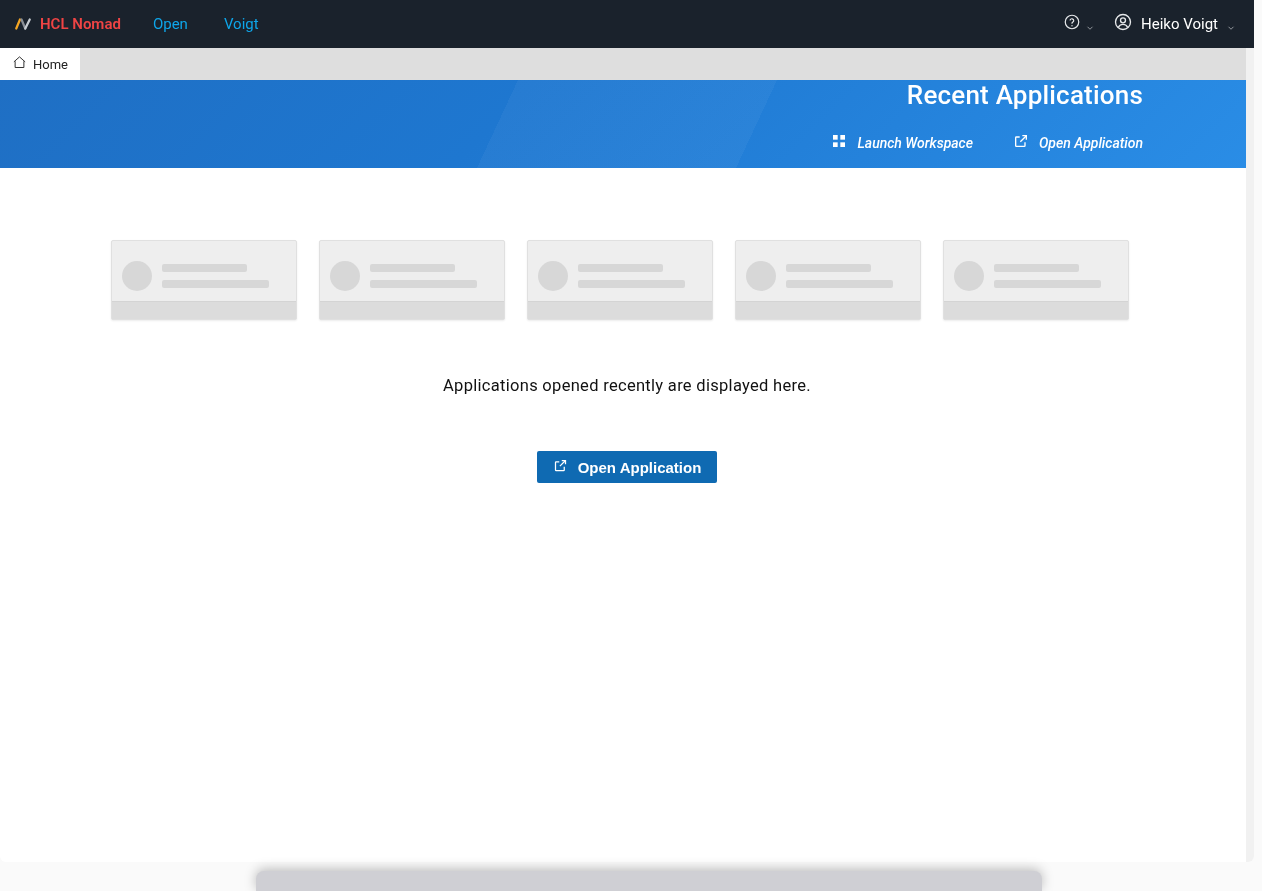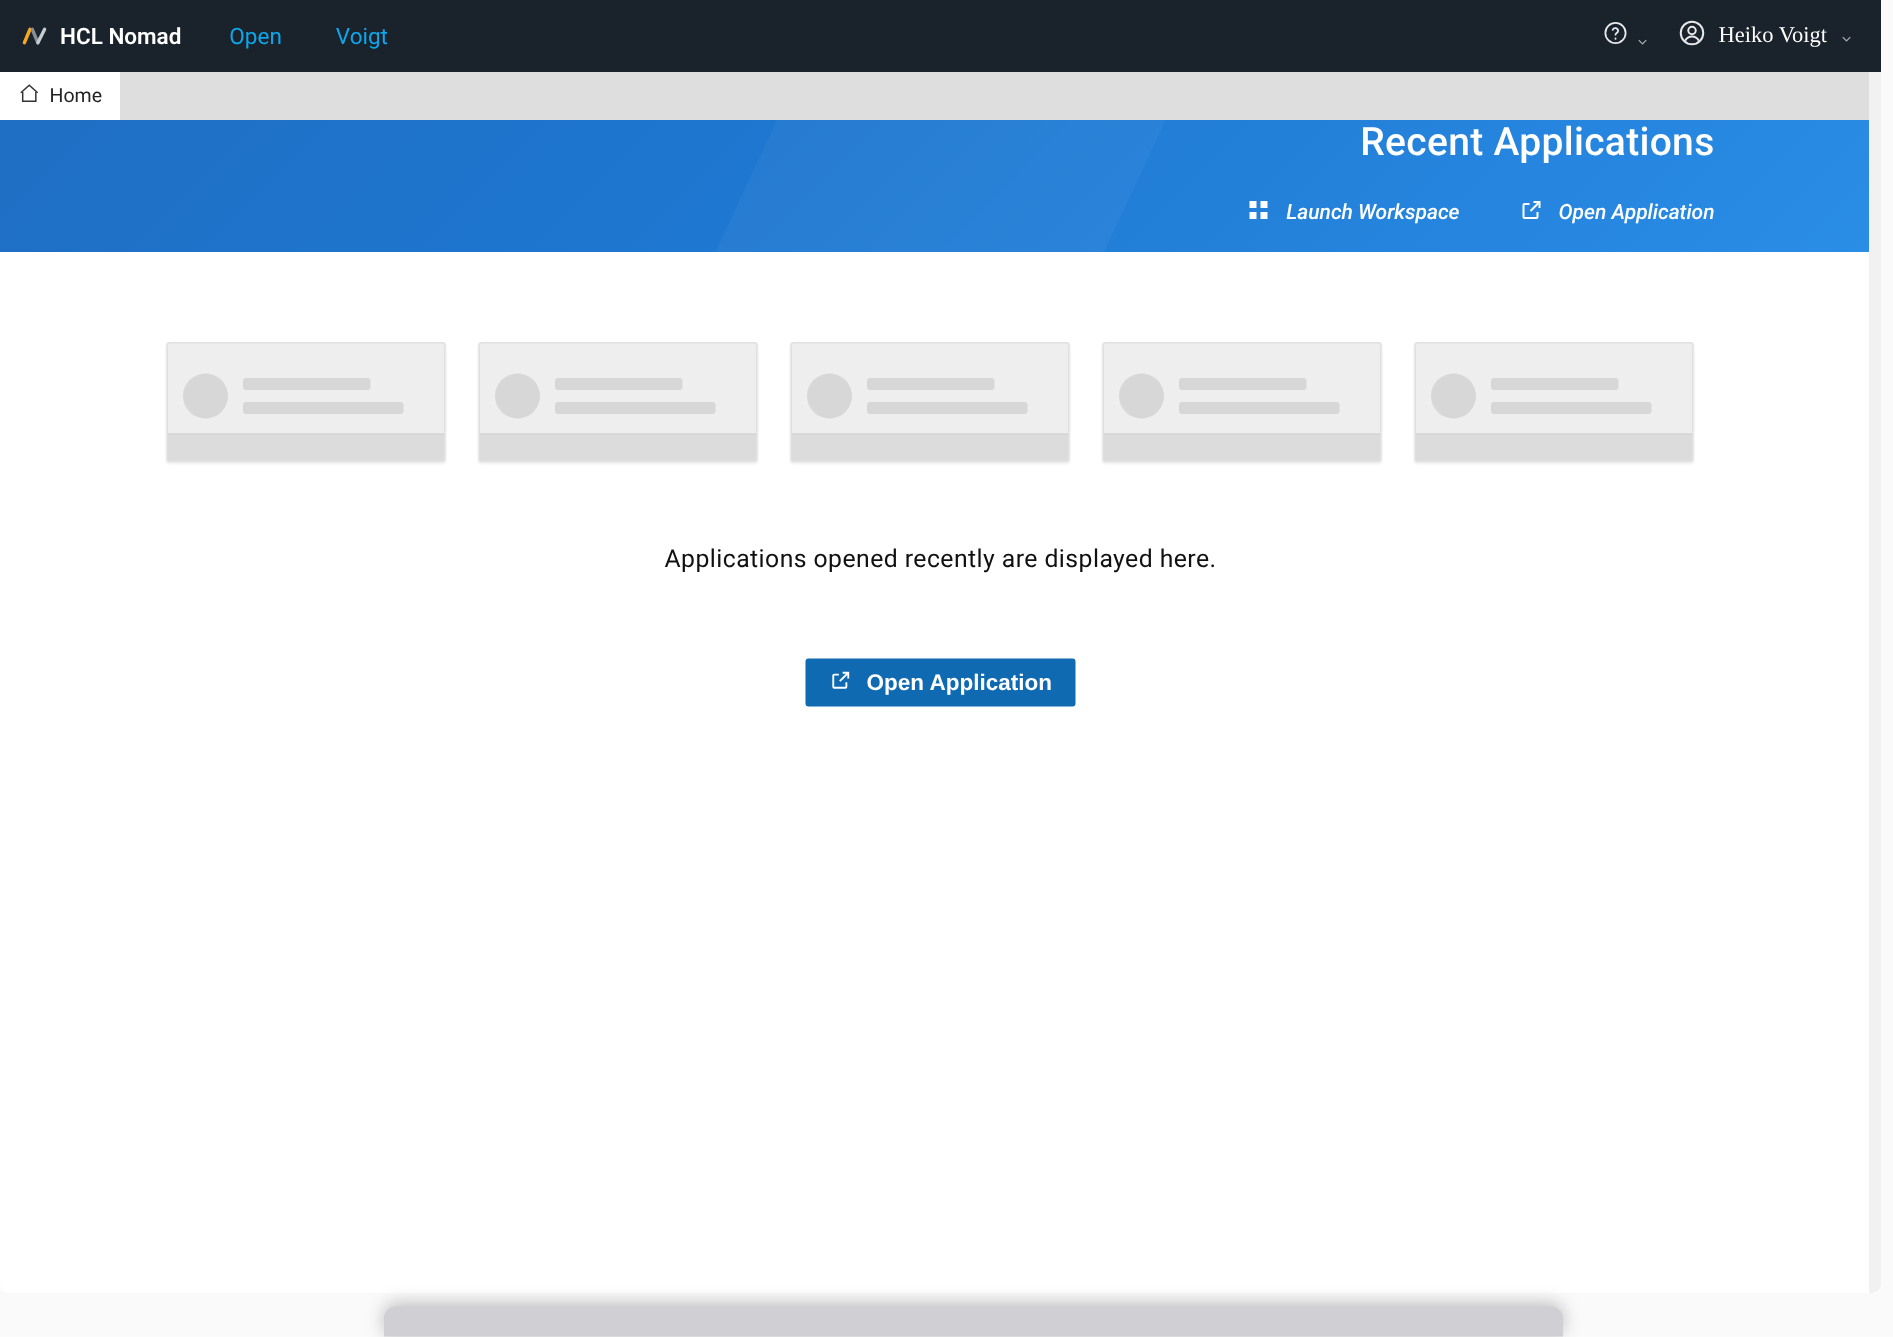--- a/index.html
+++ b/index.html
@@ -1,47 +1,47 @@
 <!DOCTYPE html>
 <html><head>
 <meta charset="utf-8">
 <style>
   * { box-sizing: border-box; margin: 0; padding: 0; }
   html, body { width: 1262px; height: 891px; font-family: -apple-system, BlinkMacSystemFont, "Segoe UI", Roboto, Helvetica, Arial, sans-serif; background: #fafafa; overflow: hidden; }
   .app { width: 1254px; height: 862px; background: #fff; position: relative; border-radius: 0 0 6px 6px; overflow: hidden; }
 
   
   .topbar { height: 48px; background: #1a222c; display: flex; align-items: center; color: #e6e8ea; font-size: 15px; }
-  .brand { display: flex; align-items: center; gap: 8px; padding: 0 14px; font-weight: 600; color: #ffffff; text-align: center; }
+  .brand { display: flex; align-items: center; gap: 8px; padding: 0 14px; font-weight: 600; color: #ef4444; text-align: center; }
   .brand-logo { width: 18px; height: 18px; }
   .menu { display: flex; gap: 0; }
   .menu-item { padding: 0 18px; cursor: pointer; color: #0ea5e9; }
   .topbar-right { margin-left: auto; display: flex; align-items: center; gap: 18px; padding-right: 18px; }
   .help-btn { display: flex; align-items: center; gap: 4px; cursor: pointer; color: #e6e8ea; }
-  .user-chip { display: flex; align-items: center; gap: 8px; cursor: pointer; color: #fff; font-size: 15px; font-family: Liberation Serif, serif; }
+  .user-chip { display: flex; align-items: center; gap: 8px; cursor: pointer; color: #fff; font-size: 15px; }
   .chev { width: 10px; height: 10px; opacity: .7; }
 
   
   .tabstrip { height: 32px; background: #dedede; display: flex; align-items: flex-end; }
   .tab { height: 32px; background: #ffffff; display: flex; align-items: center; gap: 6px; padding: 0 12px; font-size: 13px; color: #222; cursor: pointer; }
   .tab svg { width: 15px; height: 15px; }
 
   
   .banner { height: 88px; background: linear-gradient(135deg, #1f6fc4 0%, #1e77d0 40%, #2a8de6 100%); position: relative; color: #fff; }
   .banner::before { content: ""; position: absolute; inset: 0; background:
       linear-gradient(115deg, rgba(255,255,255,0) 0 40%, rgba(255,255,255,.04) 40% 60%, rgba(255,255,255,0) 60%);
   }
   .banner-inner { position: relative; max-width: 1032px; margin: 0 auto; height: 100%; display: flex; align-items: flex-end; padding: 0 0 12px 0; flex-direction: column; }
   .banner-title { font-size: 26px; font-weight: 500; letter-spacing: .2px; flex: 1; }
   .banner-actions { display: flex; align-items: center; gap: 40px; padding-bottom: 4px; }
   .banner-action { display: flex; align-items: center; gap: 10px; font-size: 14px; font-weight: 500; cursor: pointer; font-style: italic; }
   .banner-action svg { width: 16px; height: 16px; }
 
   
-  .content { max-width: 1032px; margin: 4px auto; padding: 56px 0 0 0; }
+  .content { max-width: 1032px; margin: 16px auto; padding: 56px 0 0 0; }
   .cards { display: flex; gap: 22px; }
   .card { width: 186px; height: 80px; background: #eeeeee; border: 1px solid #e0e0e0; border-radius: 2px; box-shadow: 0 1px 2px rgba(0,0,0,.08); position: relative; flex: 0 0 auto; display: flex; flex-direction: column; }
   .card-top { flex: 1; display: flex; align-items: center; gap: 10px; padding: 10px 12px 0 10px; }
   .card-avatar { width: 30px; height: 30px; border-radius: 50%; background: #d7d7d7; flex: 0 0 auto; }
   .card-lines { flex: 1; display: flex; flex-direction: column; gap: 8px; }
   .line { height: 8px; background: #d7d7d7; border-radius: 2px; }
   .line.short { width: 70%; }
   .line.long { width: 88%; }
   .card-footer { height: 18px; background: #dcdcdc; border-top: 1px solid #d4d4d4; }
 

